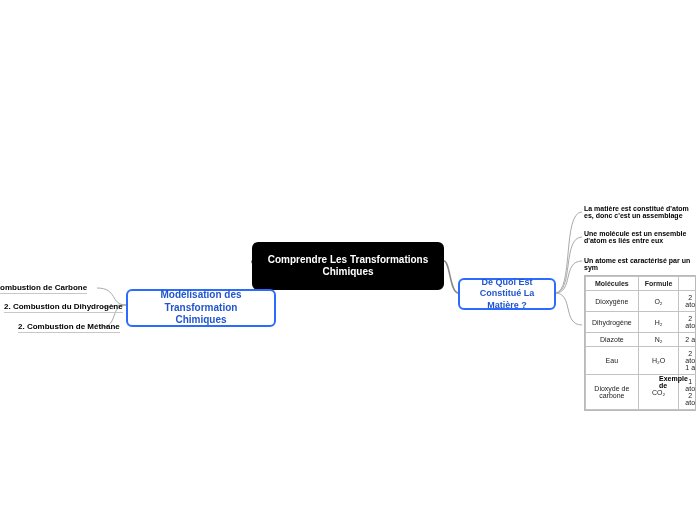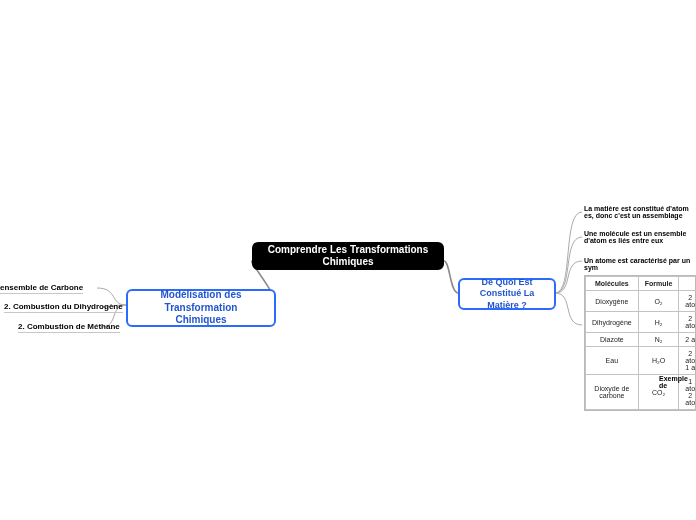--- a/index.html
+++ b/index.html
@@ -26,21 +26,21 @@
     text-align: center;
     padding: 6px 10px;
     font-size: 10px;
     font-weight: bold;
     line-height: 1.25;
   }
   .root {
     background: #000;
     color: #fff;
     width: 192px;
-    height: 28px;
+    height: 48px;
   }
   .sub {
     background: #fff;
     color: #2155cd;
     border: 2px solid #2b6cff;
     width: 150px;
     height: 38px;
   }
   .leaf {
     position: absolute;
@@ -109,21 +109,21 @@
 </div>
 
 <div class="node sub" style="left:458px; top:278px; width:98px; height:32px; font-size:9px;">
   <span>De Quoi Est Constitué La Matière ?</span>
 </div>
 
 <div class="node sub" style="left:126px; top:289px;">
   <span>Modélisation des Transformation Chimiques</span>
 </div>
 
-<div class="leaf" style="left:0px; top:283px;">ensemble de Carbone</div>
+<div class="leaf" style="left:0px; top:283px;">ombustion de Carbone</div>
 <div class="leaf" style="left:4px; top:302px;text-align:center;">2. Combustion du Dihydrogène</div>
 <div class="leaf" style="left:18px; top:322px;">2. Combustion de Méthane</div>
 
 <div class="leaf-multi" style="left:584px; top:205px;">La matière est constitué d'atom es, donc c'est un assemblage</div>
 <div class="leaf-multi" style="left:584px; top:230px;">Une molécule est un ensemble d'atom es liés entre eux</div>
 <div class="leaf-multi" style="left:584px; top:257px;">Un atome est caractérisé par un sym</div>
 
 <div class="table-box" style="left:584px; top:275px; width:112px;">
   <table>
     <tbody>

